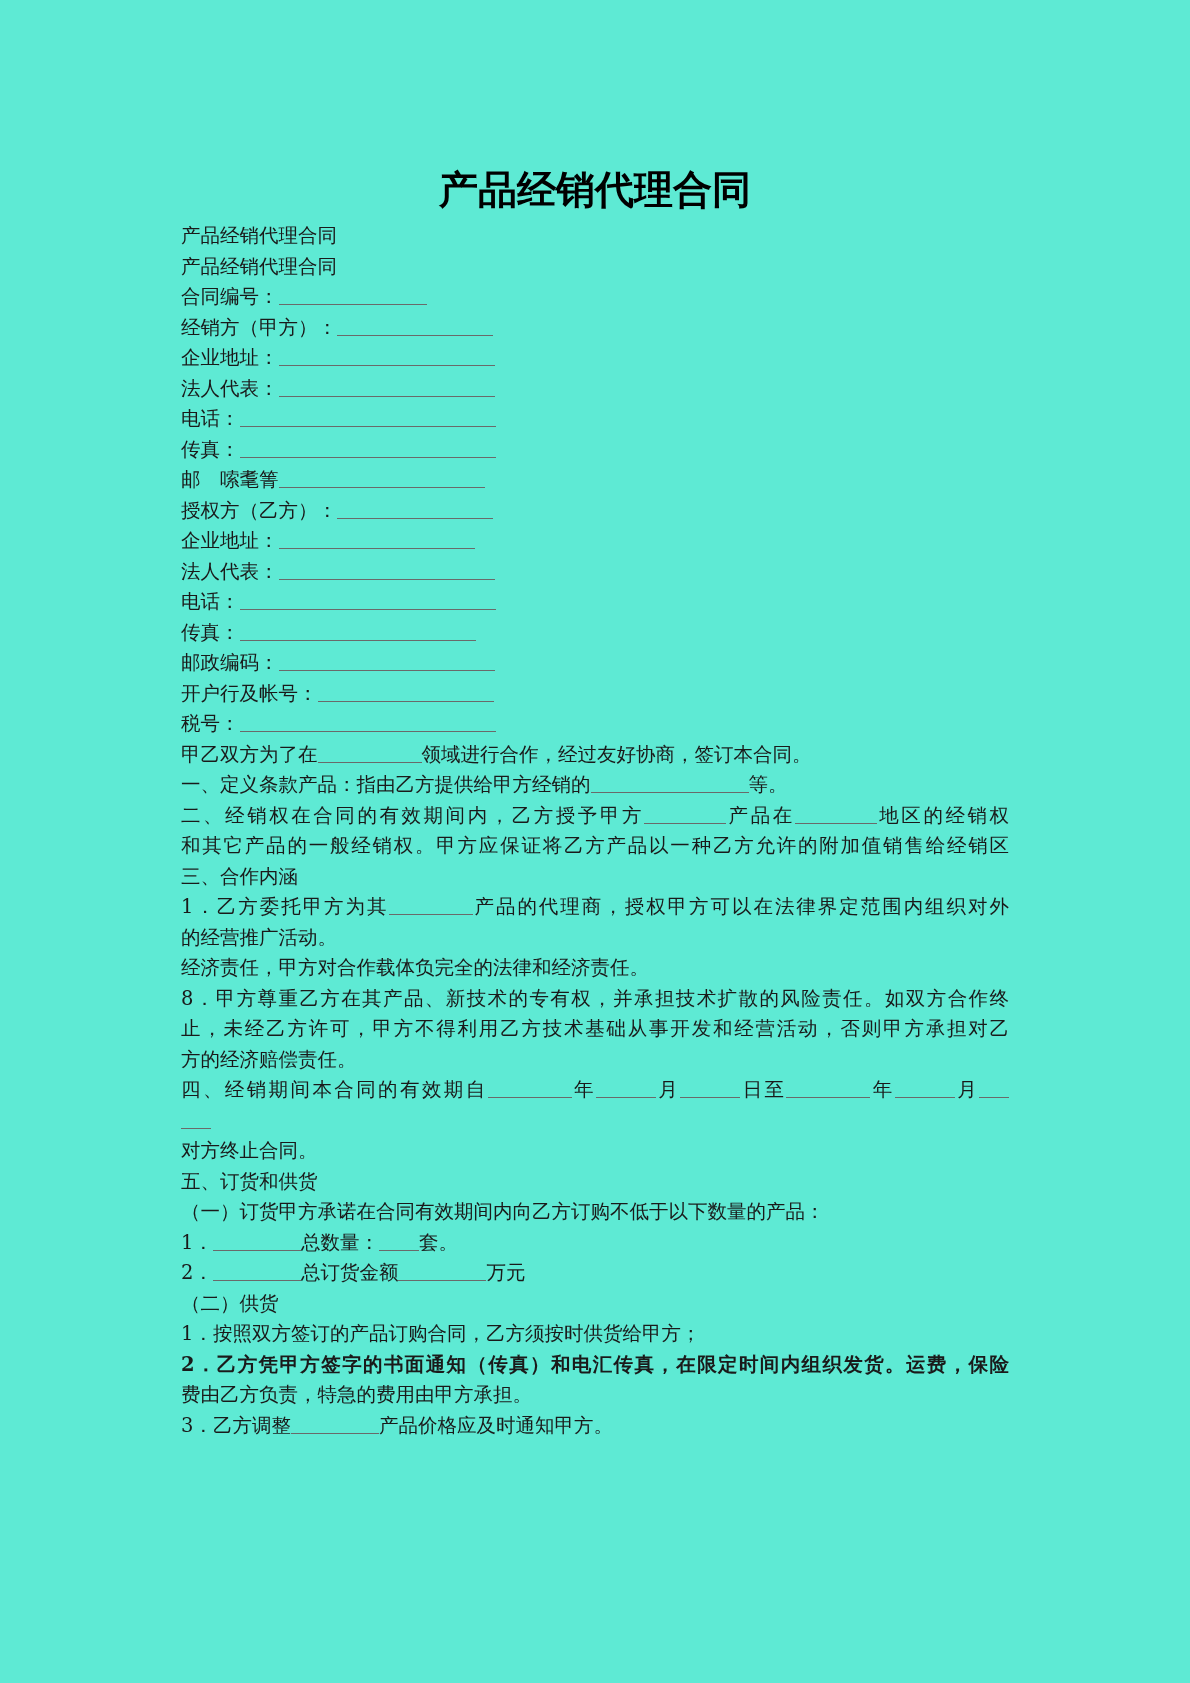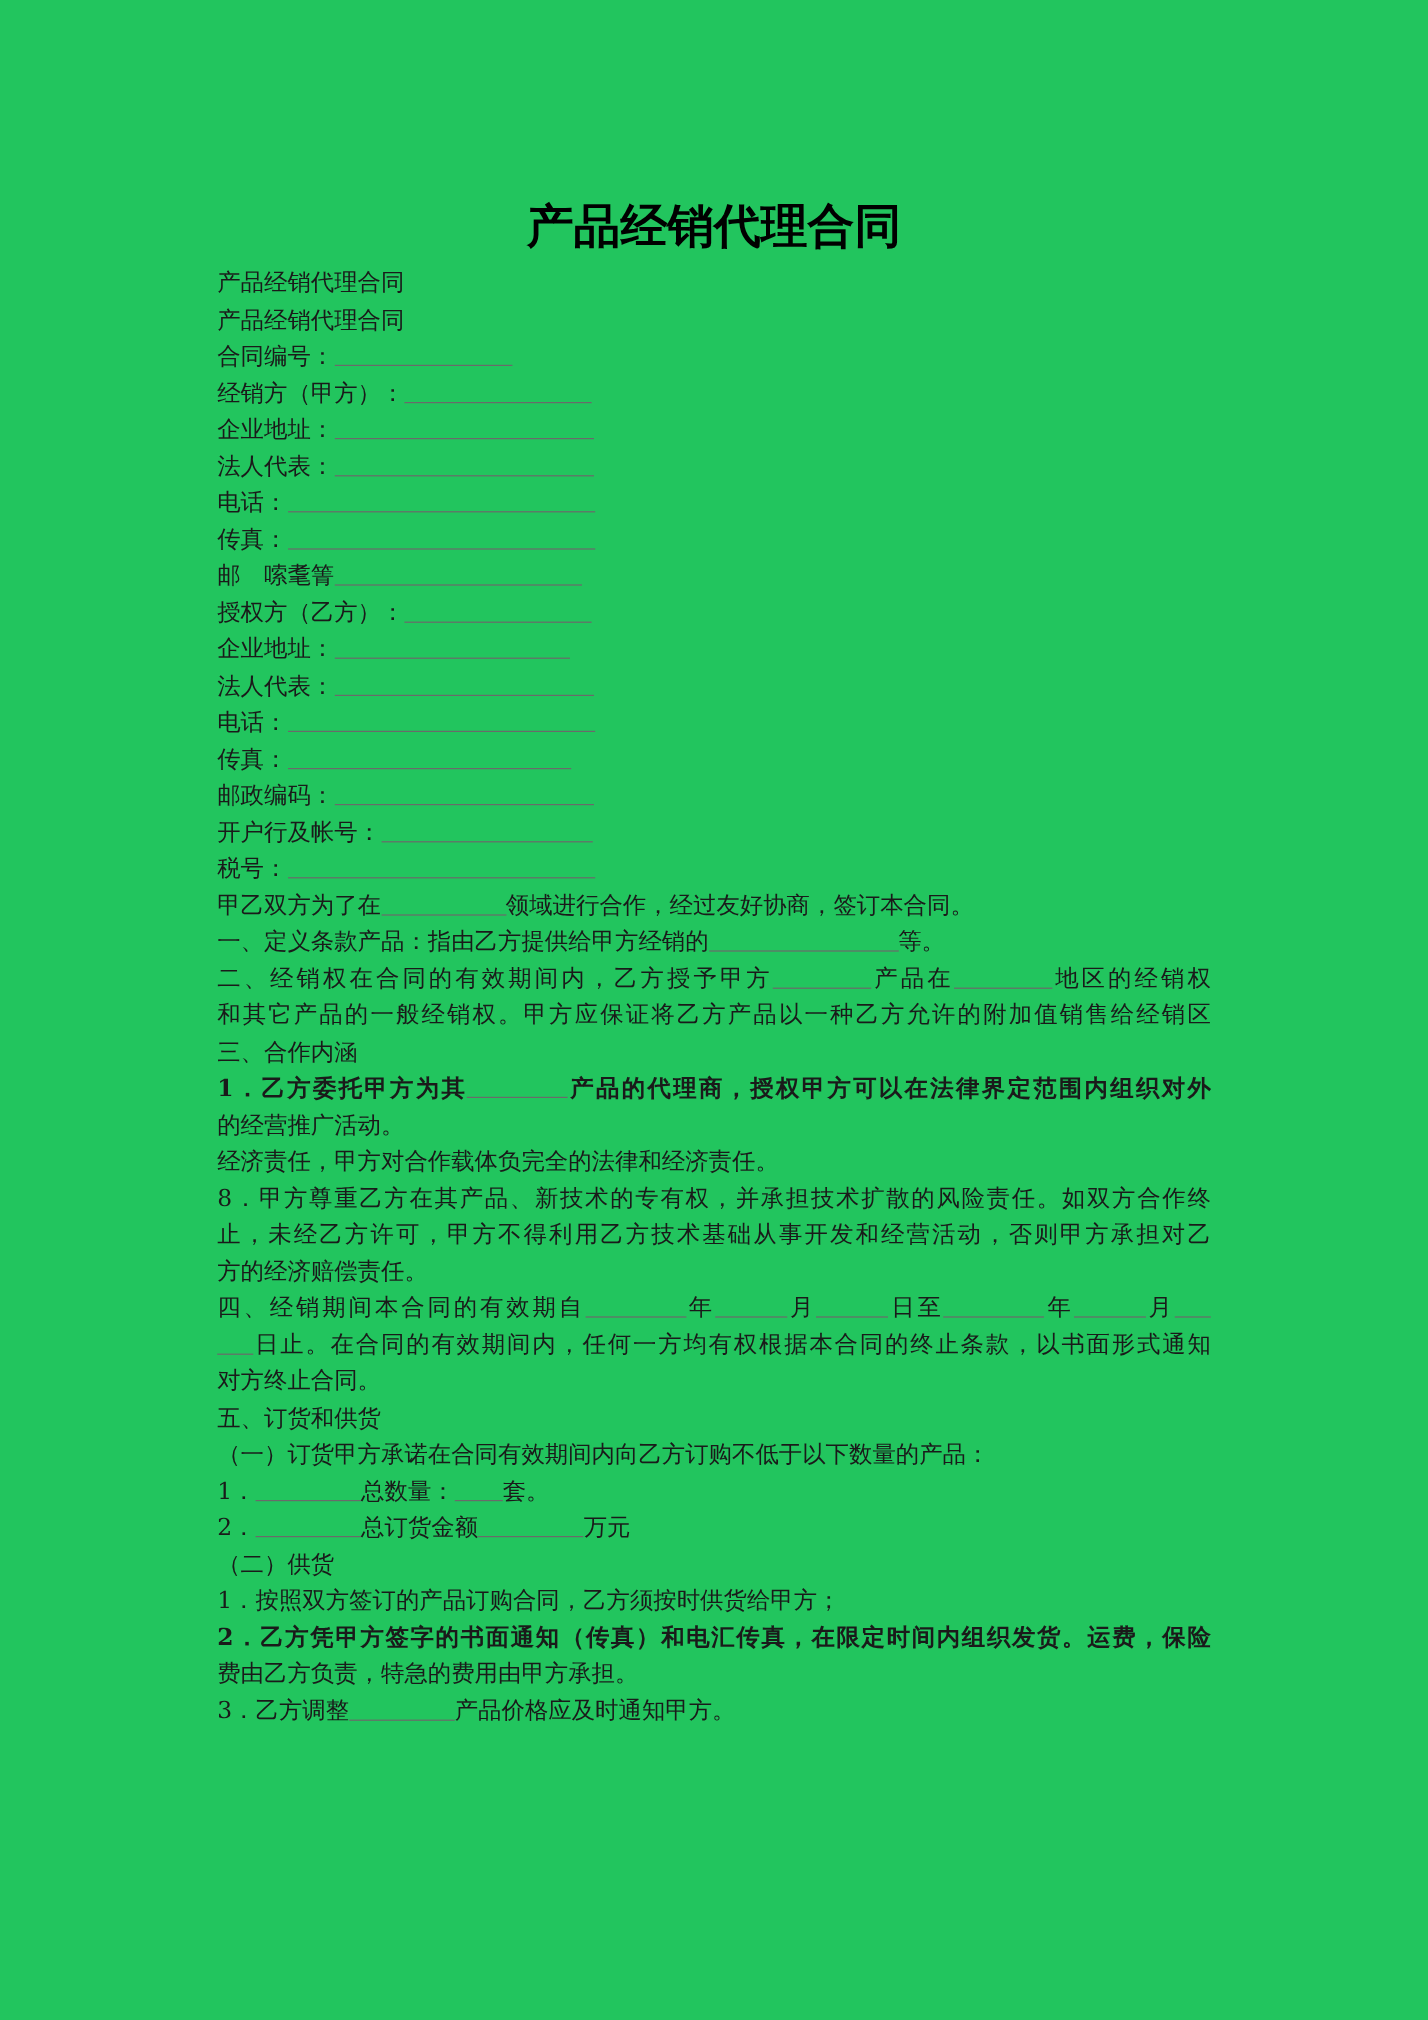--- a/index.html
+++ b/index.html
@@ -13,21 +13,21 @@
     position: relative;
     overflow: hidden;
     font-family: "DejaVu Serif", "Liberation Serif", serif;
     color: #1a1a1a;
   }
   .page {
     position: absolute;
     left: 0; top: 0;
     width: 1190px;
     height: 1683px;
-    background: #22c55e;
+    background: #5eead4;
   }
   .title {
     position: absolute;
     top: 163px;
     left: 0;
     width: 1190px;
     text-align: center;
     font-family: "DejaVu Sans", "Liberation Sans", sans-serif;
     font-weight: bold;
     font-size: 39px;
@@ -83,28 +83,28 @@
       <div class="line"><span>电话：</span><span class="blank" style="width: 256px;"></span></div>
       <div class="line"><span>传真：</span><span class="blank" style="width: 236px;"></span></div>
       <div class="line"><span>邮政编码：</span><span class="blank" style="width: 216px;"></span></div>
       <div class="line"><span>开户行及帐号：</span><span class="blank" style="width: 176px;"></span></div>
       <div class="line"><span>税号：</span><span class="blank" style="width: 256px;"></span></div>
       <div class="line"><span>甲乙双方为了在</span><span class="blank" style="width: 104px;"></span><span>领域进行合作，经过友好协商，签订本合同。</span></div>
       <div class="line"><span>一、定义条款产品：指由乙方提供给甲方经销的</span><span class="blank" style="width: 158px;"></span><span>等。</span></div>
       <div class="line justify" style="white-space: normal;"><span>二、经销权在合同的有效期间内，乙方授予甲方</span><span class="blank" style="width: 82px;"></span><span>产品在</span><span class="blank" style="width: 82px;"></span><span>地区的经销权</span></div>
       <div class="line justify" style="white-space: normal;"><span>和其它产品的一般经销权。甲方应保证将乙方产品以一种乙方允许的附加值销售给经销区</span></div>
       <div class="line"><span>三、合作内涵</span></div>
-      <div class="line justify" style="white-space: normal; font-weight: bold;"><span>1．乙方委托甲方为其</span><span class="blank" style="width: 84px;"></span><span>产品的代理商，授权甲方可以在法律界定范围内组织对外</span></div>
+      <div class="line justify" style="white-space: normal;"><span>1．乙方委托甲方为其</span><span class="blank" style="width: 84px;"></span><span>产品的代理商，授权甲方可以在法律界定范围内组织对外</span></div>
       <div class="line"><span>的经营推广活动。</span></div>
       <div class="line"><span>经济责任，甲方对合作载体负完全的法律和经济责任。</span></div>
       <div class="line justify" style="white-space: normal;"><span>8．甲方尊重乙方在其产品、新技术的专有权，并承担技术扩散的风险责任。如双方合作终</span></div>
       <div class="line justify" style="white-space: normal;"><span>止，未经乙方许可，甲方不得利用乙方技术基础从事开发和经营活动，否则甲方承担对乙</span></div>
       <div class="line"><span>方的经济赔偿责任。</span></div>
       <div class="line justify" style="white-space: normal;"><span>四、经销期间本合同的有效期自</span><span class="blank" style="width: 84px;"></span><span>年</span><span class="blank" style="width: 60px;"></span><span>月</span><span class="blank" style="width: 60px;"></span><span>日至</span><span class="blank" style="width: 84px;"></span><span>年</span><span class="blank" style="width: 60px;"></span><span>月</span><span class="blank" style="width: 30px;"></span></div>
-      <div class="line justify" style="white-space: normal;"><span class="blank" style="width: 30px;"></span><span>日止。在合同的有效期间内，任何一方均有权根据本合同的终止条款，以书面形式通知</span></div>
+      <div class="line justify" style="white-space: normal;"><span class="blank" style="width: 30px;"></span></div>
       <div class="line"><span>对方终止合同。</span></div>
       <div class="line"><span>五、订货和供货</span></div>
       <div class="line"><span>（一）订货甲方承诺在合同有效期间内向乙方订购不低于以下数量的产品：</span></div>
       <div class="line"><span>1．</span><span class="blank" style="width: 88px;"></span><span>总数量：</span><span class="blank" style="width: 40px;"></span><span>套。</span></div>
       <div class="line"><span>2．</span><span class="blank" style="width: 88px;"></span><span>总订货金额</span><span class="blank" style="width: 88px;"></span><span>万元</span></div>
       <div class="line"><span>（二）供货</span></div>
       <div class="line"><span>1．按照双方签订的产品订购合同，乙方须按时供货给甲方；</span></div>
       <div class="line justify" style="white-space: normal; font-weight: bold;"><span>2．乙方凭甲方签字的书面通知（传真）和电汇传真，在限定时间内组织发货。运费，保险</span></div>
       <div class="line"><span>费由乙方负责，特急的费用由甲方承担。</span></div>
       <div class="line"><span>3．乙方调整</span><span class="blank" style="width: 88px;"></span><span>产品价格应及时通知甲方。</span></div>

